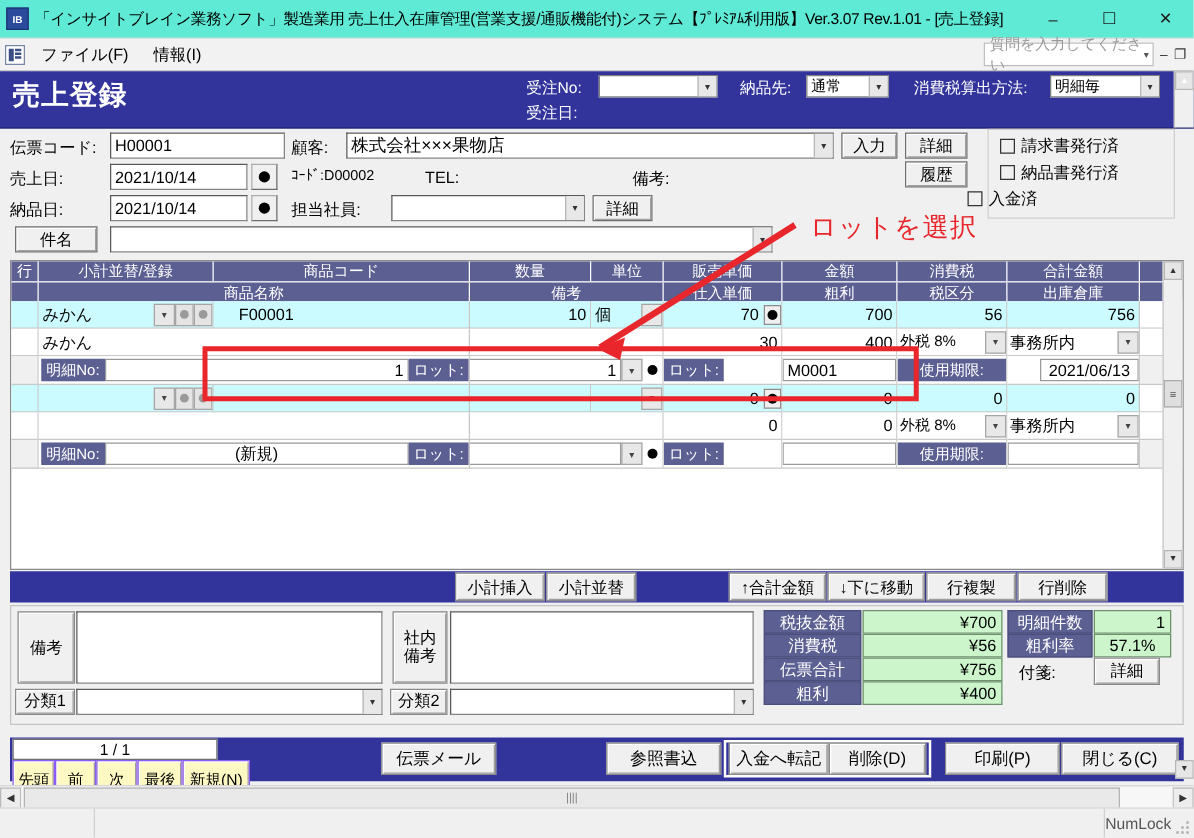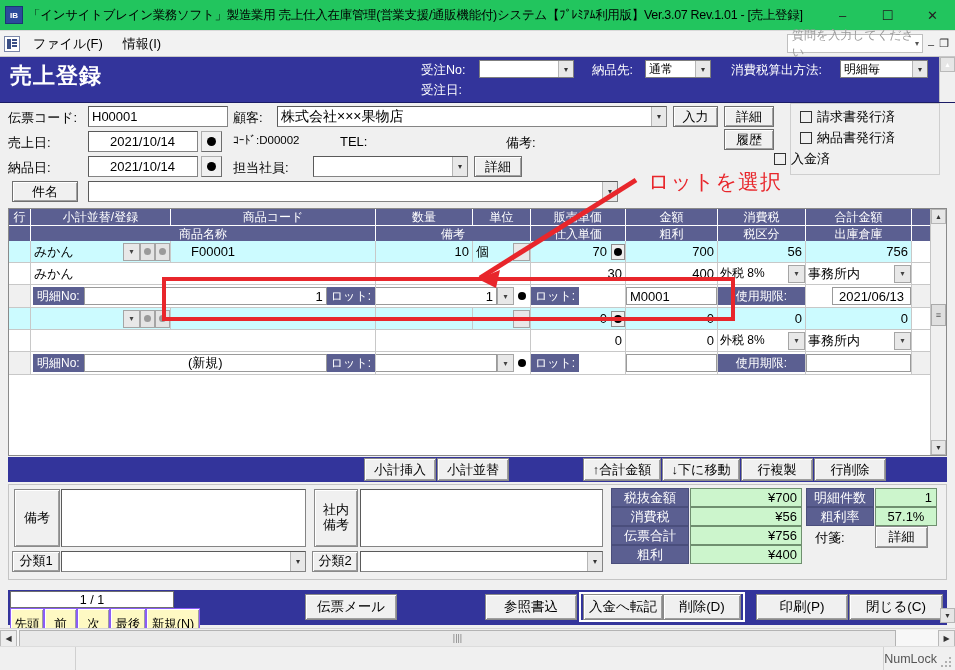--- a/index.html
+++ b/index.html
@@ -7,21 +7,21 @@
     width:955px;height:670px;overflow:hidden;
     font-family:"Liberation Sans","DejaVu Sans",sans-serif;
     font-size:13px;
     background:#f0f0f0;
     -webkit-font-smoothing:none;
   }
   .app{position:relative;width:955px;height:670px;background:#f0f0f0;}
 
   
   .titlebar{
-    height:30px;background:#22c55e;display:flex;align-items:center;
+    height:30px;background:#5eead4;display:flex;align-items:center;
     border-bottom:1px solid #d9d9d9;position:relative;
   }
   .app-icon{
     width:18px;height:18px;margin-left:5px;margin-right:5px;background:#2b4a9b;
     color:#fff;font-size:8px;line-height:18px;text-align:center;font-weight:bold;
     border:1px solid #1b3475;box-sizing:border-box;
   }
   .title-text{
     font-size:12.5px;color:#000;white-space:nowrap;overflow:hidden;
     letter-spacing:-0.3px;
@@ -77,21 +77,21 @@
     box-sizing:border-box;display:flex;align-items:center;justify-content:center;font-size:7px;}
 
   
   .inforegion{position:relative;height:100px;background:#f0f0f0;}
   .lbl{position:absolute;font-size:13px;color:#000;white-space:nowrap;}
   .tb{
     position:absolute;background:#fff;border:1px solid #848484;border-top-color:#5a5a5a;
     border-left-color:#5a5a5a;box-sizing:border-box;height:21px;font-size:13px;
     display:flex;align-items:center;padding-left:3px;color:#000;
   }
-  .tb.ralign{justify-content:center;padding-right:4px;}
+  .tb.ralign{justify-content:flex-start;padding-right:4px;}
   .dotbtn{
     position:absolute;width:21px;height:21px;background:#f0f0f0;border:1px solid #adadad;
     border-right-color:#6d6d6d;border-bottom-color:#6d6d6d;box-sizing:border-box;
     display:flex;align-items:center;justify-content:center;
   }
   .dotbtn span{width:9px;height:9px;border-radius:50%;background:#000;display:block;}
   .btn{
     position:absolute;background:#f0f0f0;border:1px solid #707070;box-sizing:border-box;
     display:flex;align-items:center;justify-content:center;font-size:13px;color:#000;
     box-shadow:inset 1px 1px 0 #ffffff, inset -1px -1px 0 #a0a0a0;

